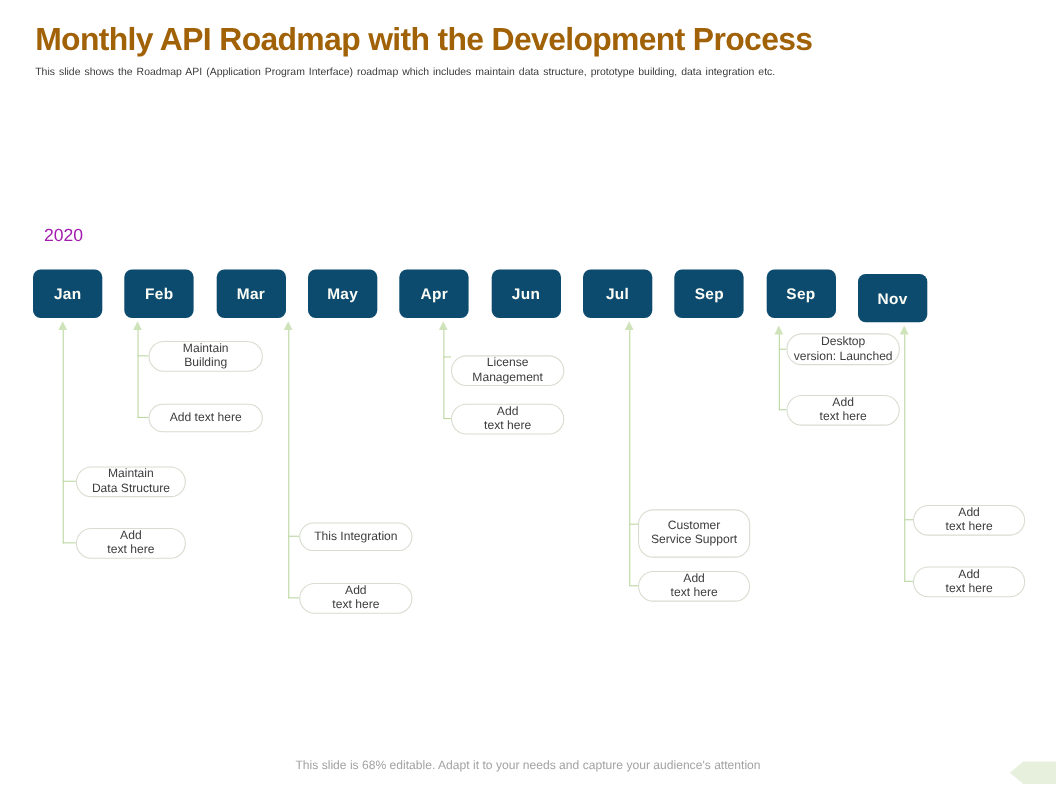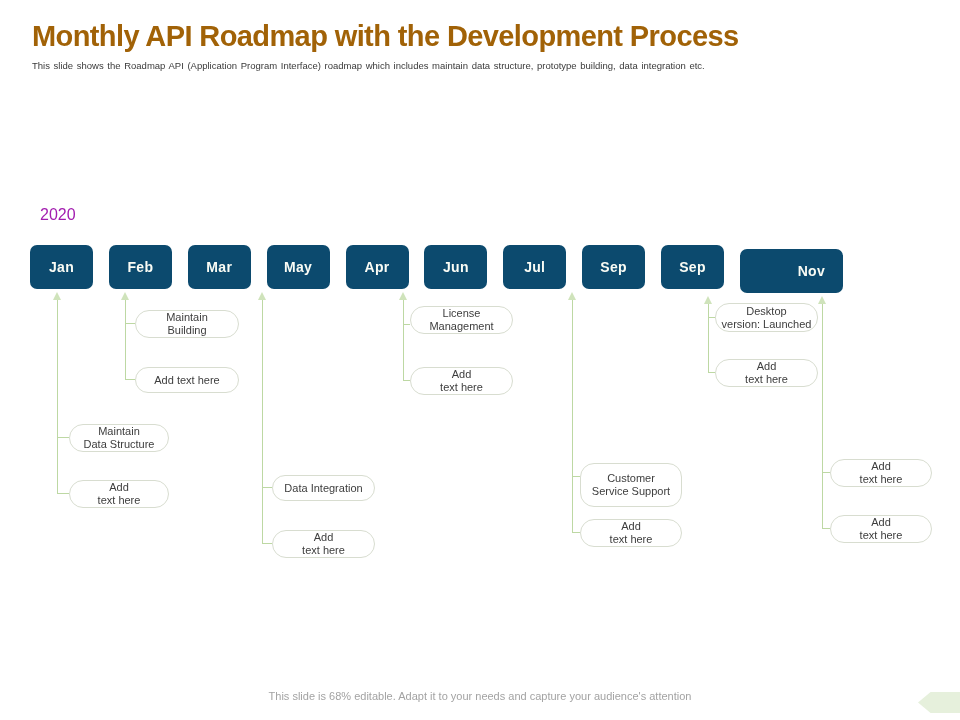--- a/index.html
+++ b/index.html
@@ -22,21 +22,21 @@
   }
   .months {
     position:absolute; left:30px; top:245px; width:813px; height:50px;
     display:flex; justify-content:space-between;
   }
   .month {
     width:63px; height:44px; background:#0c4a6e; border-radius:7px;
     display:flex; align-items:center; justify-content:center;
     color:#FAFCF5; font-size:14px; font-weight:700; letter-spacing:0.3px;
   }
-  .month.drop { margin-top:4px;padding-left:40px; }
+  .month.drop { margin-top:4px; }
   .vline { position:absolute; width:1px; background:#BDD8A3; }
   .hline { position:absolute; height:1px; background:#BDD8A3; }
   .uparrow {
     position:absolute; width:0; height:0;
     border-left:4.5px solid transparent; border-right:4.5px solid transparent;
     border-bottom:8px solid #CFE3BB;
   }
   .callout {
     position:absolute; box-sizing:border-box; background:#ffffff;
     border:1px solid #D8DDD0; border-radius:14px;
@@ -111,24 +111,24 @@
   <div class="hline" style="left:822px;top:472px;width:8px"></div>
   <div class="hline" style="left:822px;top:528px;width:8px"></div>
 
   <div class="callout" style="left:135px;top:310px;width:104px;height:28px">Maintain
 Building</div>
   <div class="callout" style="left:135px;top:367px;width:104px;height:26px">Add text here</div>
   <div class="callout" style="left:69px;top:424px;width:100px;height:28px">Maintain
 Data Structure</div>
   <div class="callout" style="left:69px;top:480px;width:100px;height:28px">Add
 text here</div>
-  <div class="callout" style="left:272px;top:475px;width:103px;height:26px">Data Integration</div>
+  <div class="callout" style="left:272px;top:475px;width:103px;height:26px">This Integration</div>
   <div class="callout" style="left:272px;top:530px;width:103px;height:28px">Add
 text here</div>
-  <div class="callout" style="left:410px;top:306px;width:103px;height:28px">License
+  <div class="callout" style="left:410px;top:323px;width:103px;height:28px">License
 Management</div>
   <div class="callout" style="left:410px;top:367px;width:103px;height:28px">Add
 text here</div>
   <div class="callout" style="left:580px;top:463px;width:102px;height:44px">Customer
 Service Support</div>
   <div class="callout" style="left:580px;top:519px;width:102px;height:28px">Add
 text here</div>
   <div class="callout" style="left:715px;top:303px;width:103px;height:29px">Desktop
 version: Launched</div>
   <div class="callout" style="left:715px;top:359px;width:103px;height:28px">Add

